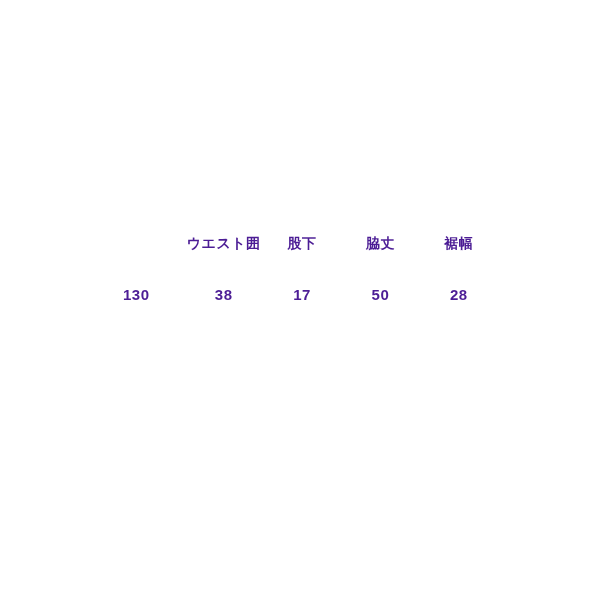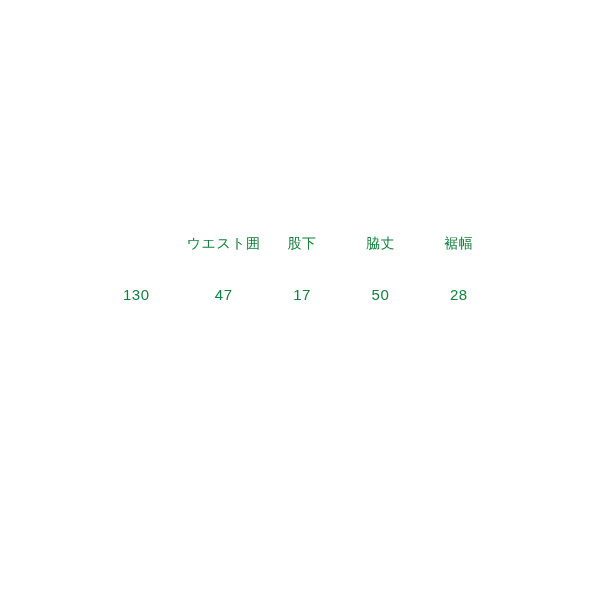--- a/index.html
+++ b/index.html
@@ -25,25 +25,25 @@
     left: 88px;
     top: 228px;
     width: 410px;
     border-collapse: collapse;
     table-layout: fixed;
   }
   .size-table th,
   .size-table td {
     border: none;
     padding: 0;
-    font-weight: normal;
+    font-weight: bold;
     font-size: 15px;
     line-height: 30px;
     height: 30px;
-    color: #15803d;
+    color: #4c1d95;
   }
   .size-table thead th {
     font-size: 14px;
     letter-spacing: 0.5px;
     padding-bottom: 22px;
   }
   .col-label {
     width: 96px;
     text-align: center;
   }
@@ -73,21 +73,21 @@
         <th class="col-label corner-cell"></th>
         <th class="col-data">ウエスト囲</th>
         <th class="col-data">股下</th>
         <th class="col-data">脇丈</th>
         <th class="col-data">裾幅</th>
       </tr>
     </thead>
     <tbody>
       <tr>
         <td class="col-label row-head">130</td>
-        <td class="col-data">47</td>
+        <td class="col-data">38</td>
         <td class="col-data">17</td>
         <td class="col-data">50</td>
         <td class="col-data">28</td>
       </tr>
     </tbody>
   </table>
 
 </div>
 
 </body></html>

